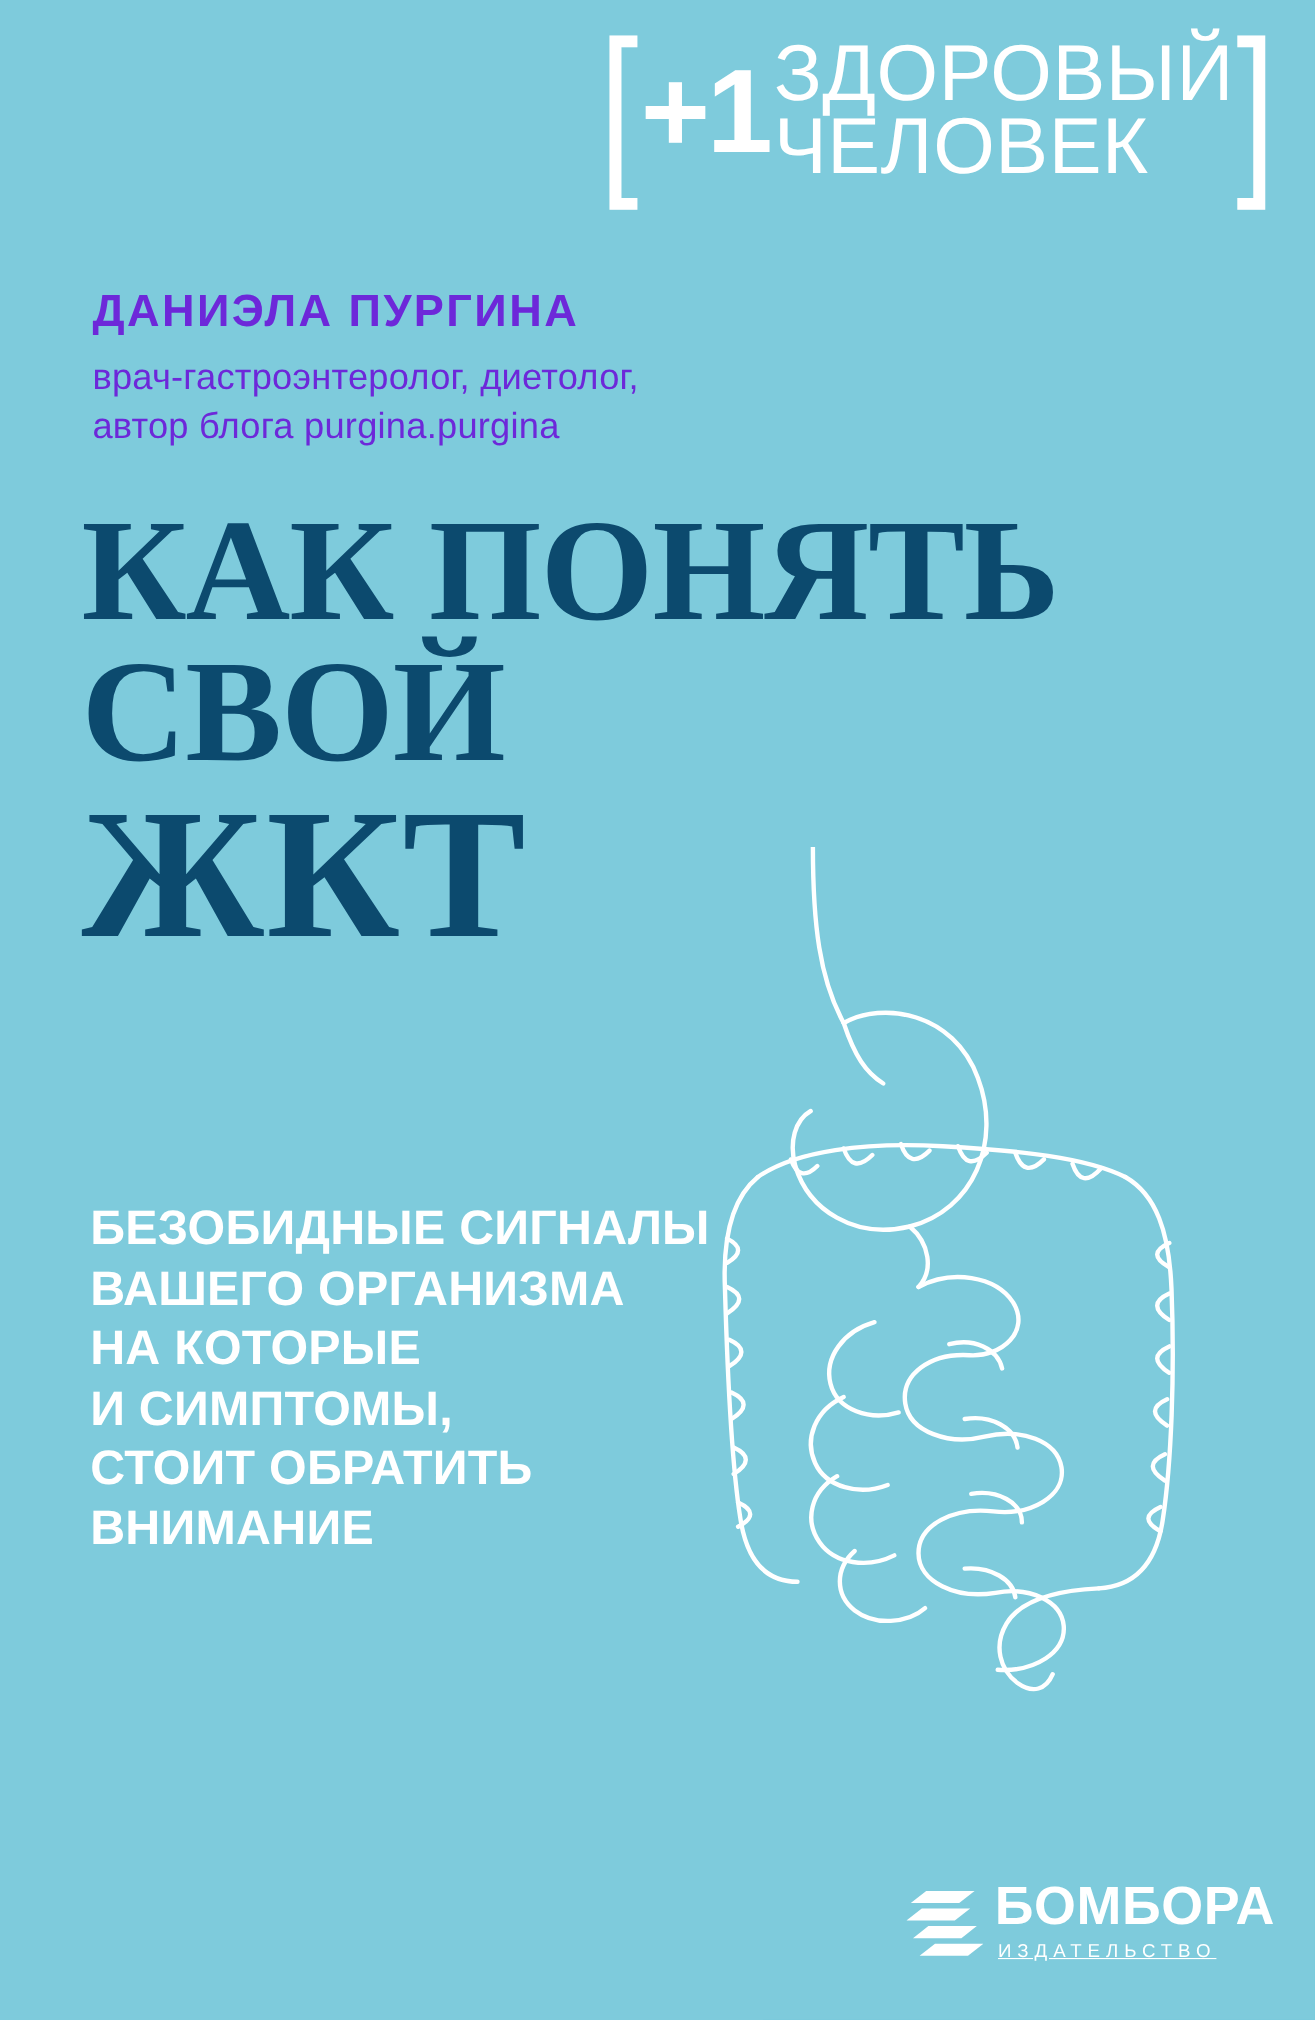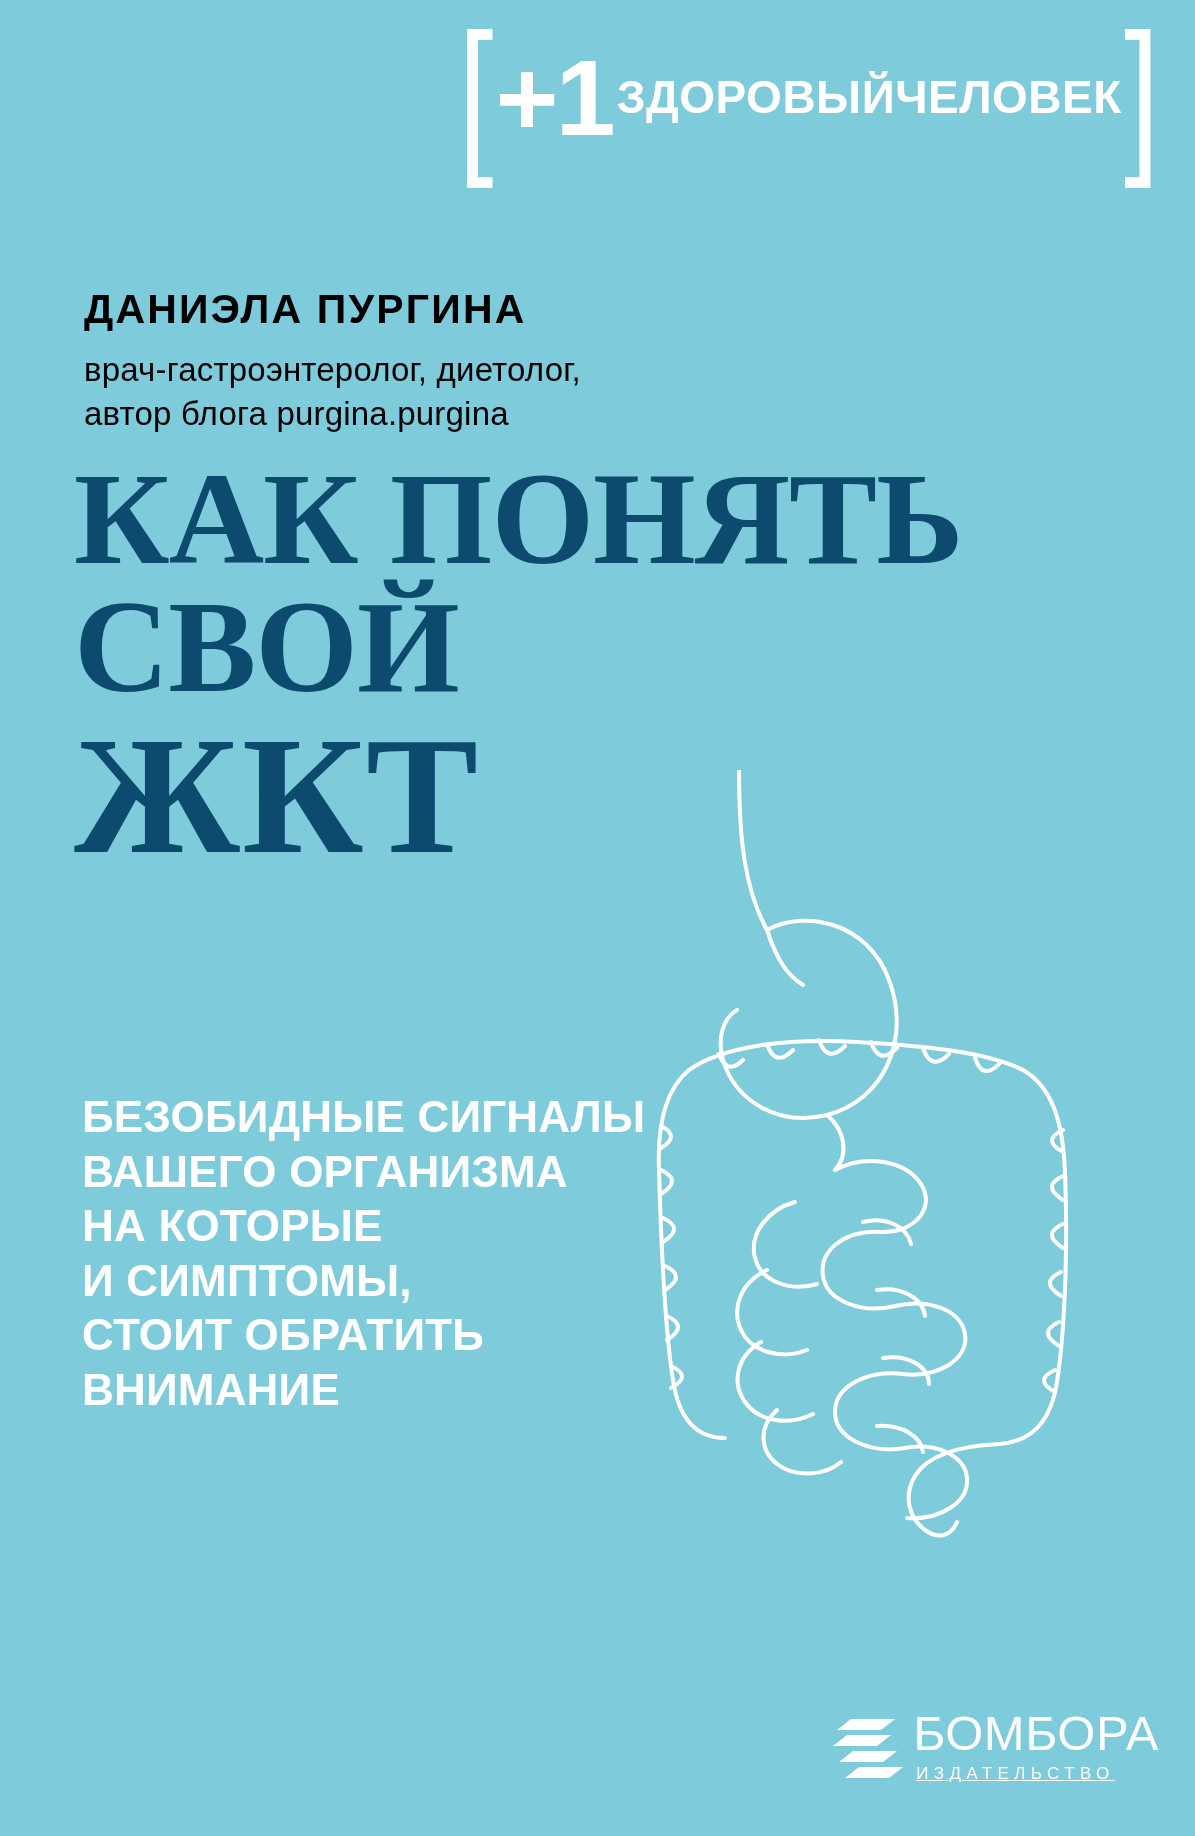--- a/index.html
+++ b/index.html
@@ -45,34 +45,34 @@
   .series-plus {
     font-size: 108px;
     font-weight: 700;
     line-height: 1;
     letter-spacing: -3px;
     margin-right: 4px;
     margin-top: 2px;
   }
   .series-text {
     display: flex;
-    flex-direction: row;
+    flex-direction: column;
     line-height: 0.92;
-    font-weight: 700;
-    font-size: 46px;
+    font-weight: 400;
+    font-size: 72px;
     letter-spacing: 0.5px;
   }
   .series-text span { display: block; }
 
   
   .author-block {
     position: absolute;
     left: 84px;
-    top: 289px;
-    color: #000000;
+    top: 262px;
+    color: #6d28d9;
   }
   .author-name {
     font-size: 41px;
     font-weight: 700;
     letter-spacing: 2.2px;
     margin: 0 0 18px 0;
     line-height: 1;
   }
   .author-role {
     font-size: 33px;
@@ -134,21 +134,21 @@
     right: 36px;
     bottom: 52px;
     display: flex;
     align-items: center;
     color: #ffffff;
   }
   .pub-mark { margin-right: 10px; }
   .pub-text { display: flex; flex-direction: column; align-items: flex-start; }
   .pub-name {
     font-size: 49px;
-    font-weight: 400;
+    font-weight: 700;
     letter-spacing: 0.5px;
     line-height: 1;
   }
   .pub-sub {
     font-size: 17px;
     letter-spacing: 5.4px;
     margin-top: 6px;
     margin-left: 3px;
     font-weight: 400;
     text-decoration: underline;

